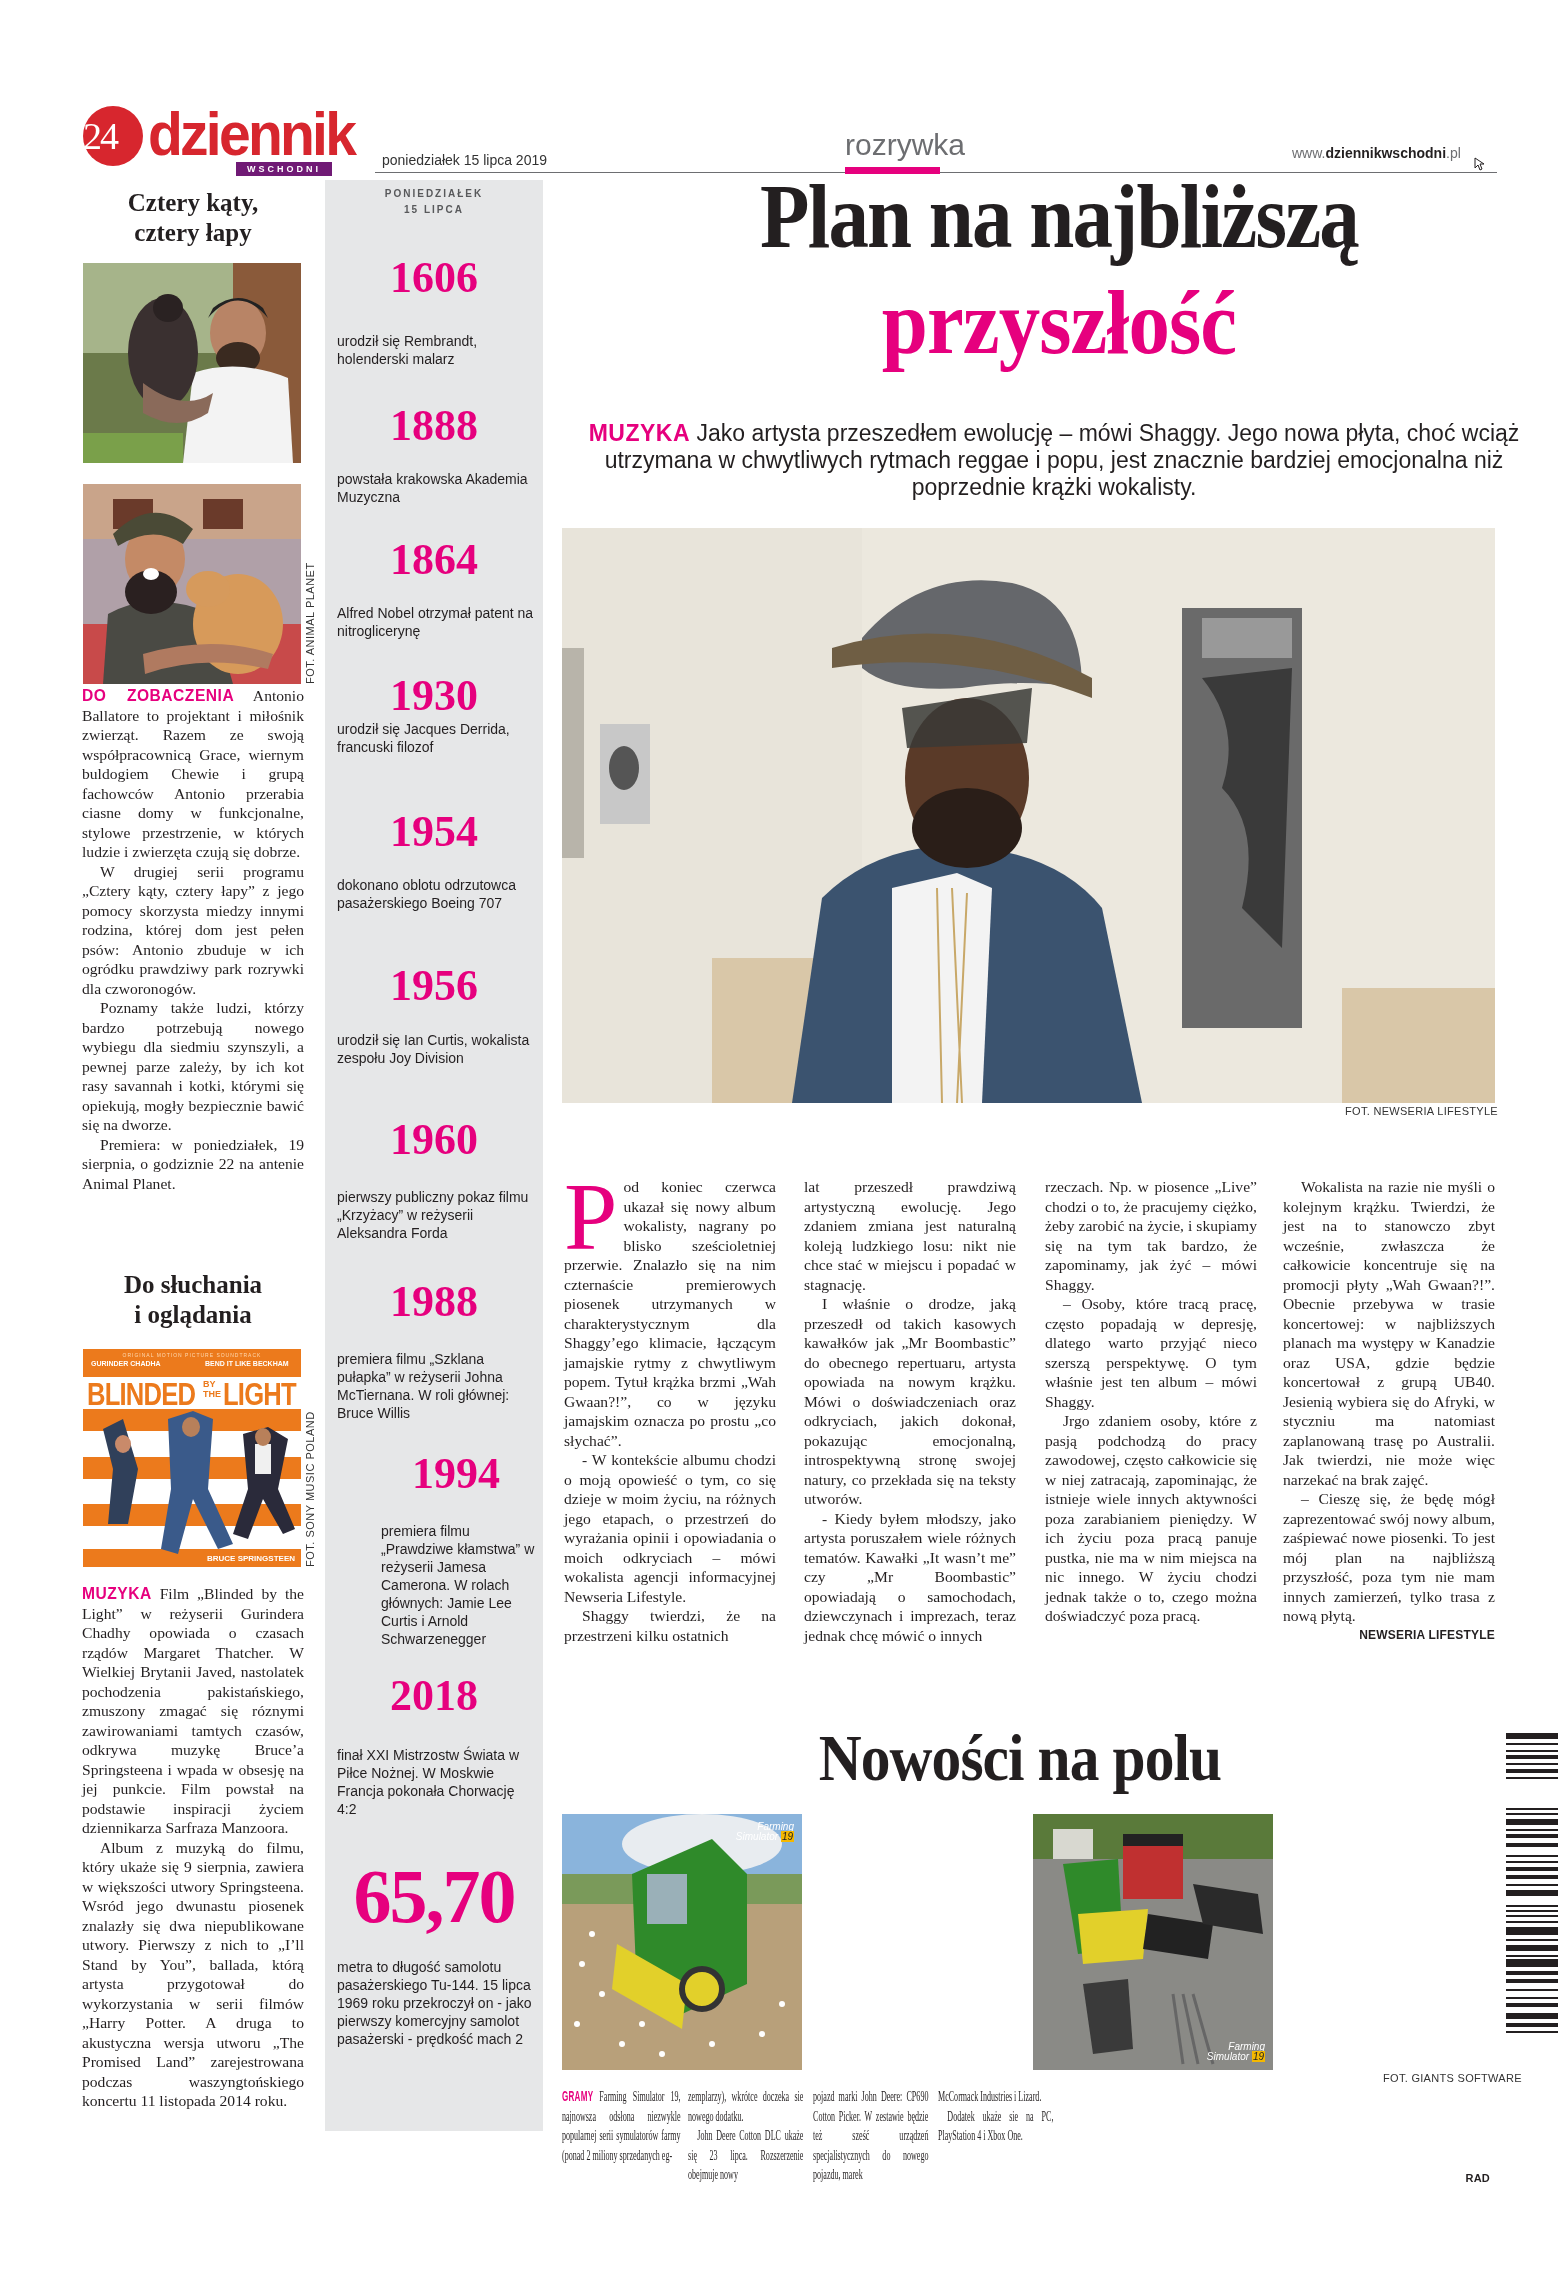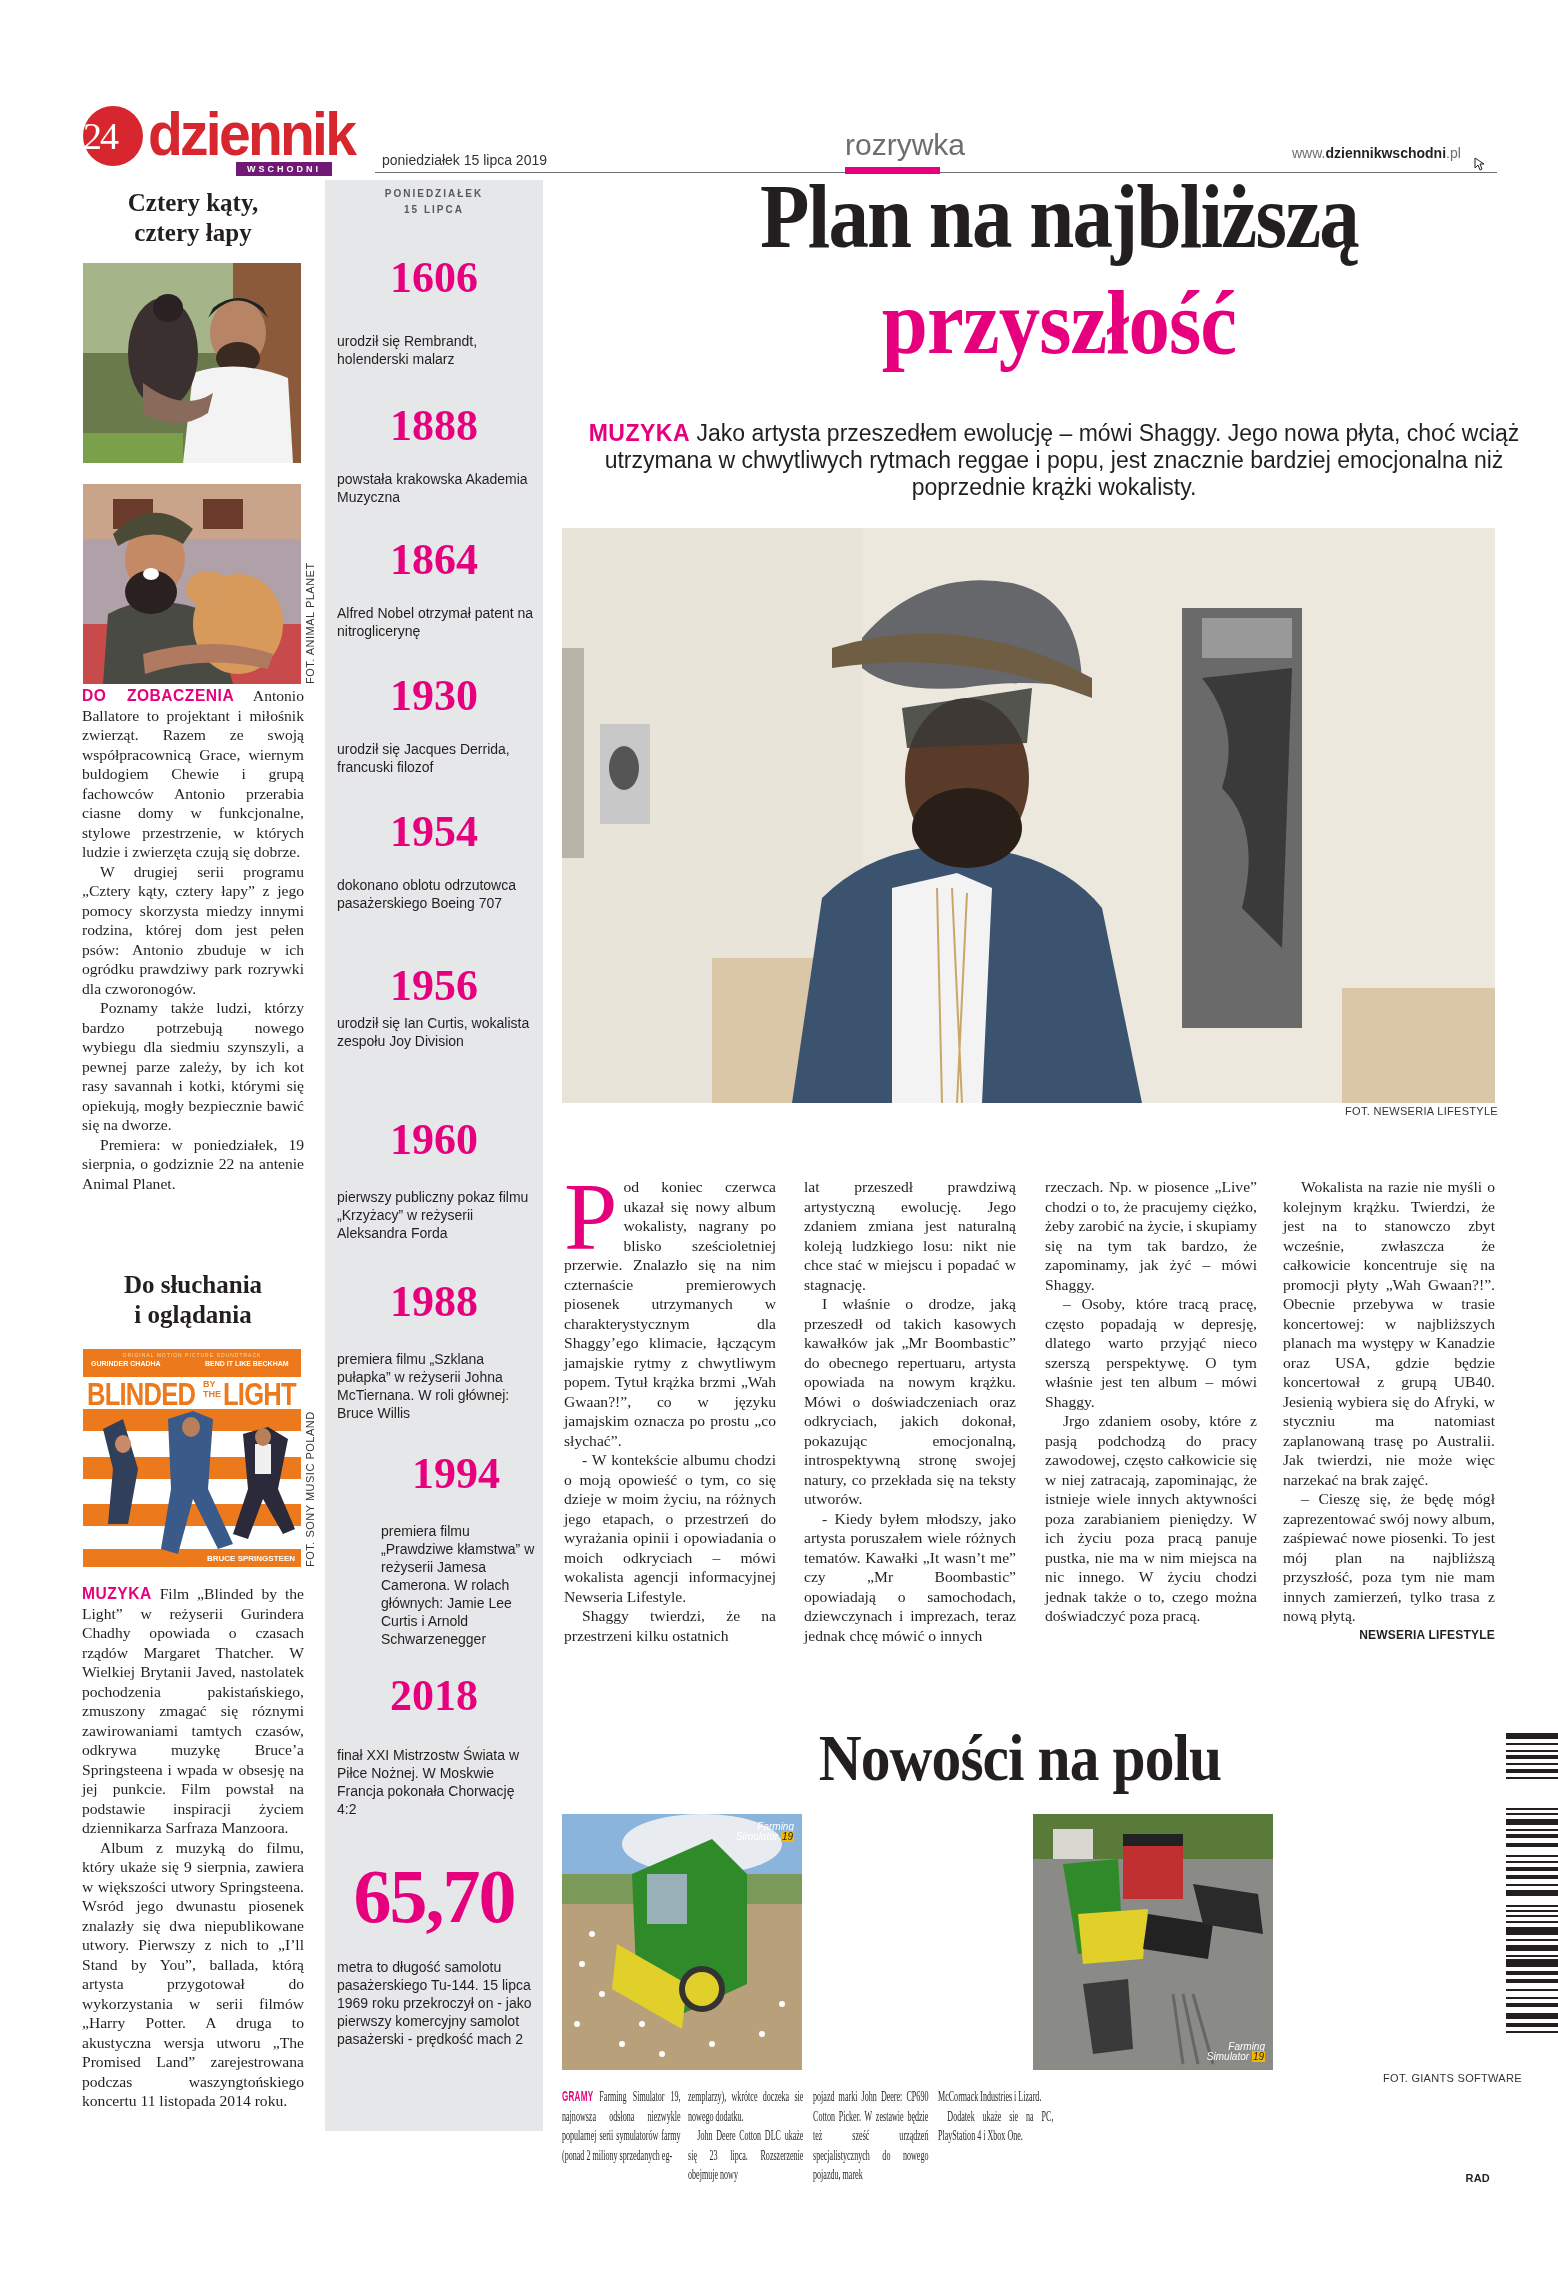--- a/index.html
+++ b/index.html
@@ -166,29 +166,29 @@
   <div style="position:absolute; top:222px; width:100%;">
     <div class="cal-year">1888</div>
     <div class="cal-desc" style="margin-top:20px;">powstała krakowska Akademia Muzyczna</div>
   </div>
   <div style="position:absolute; top:356px; width:100%;">
     <div class="cal-year">1864</div>
     <div class="cal-desc" style="margin-top:20px;">Alfred Nobel otrzymał patent na nitroglicerynę</div>
   </div>
   <div style="position:absolute; top:492px; width:100%;">
     <div class="cal-year">1930</div>
-    <div class="cal-desc" style="margin-top:20px;">urodził się Jacques Derrida, francuski filozof</div>
+    <div class="cal-desc" style="">urodził się Jacques Derrida, francuski filozof</div>
   </div>
   <div style="position:absolute; top:628px; width:100%;">
     <div class="cal-year">1954</div>
     <div class="cal-desc" style="margin-top:20px;">dokonano oblotu odrzutowca pasażerskiego Boeing 707</div>
   </div>
   <div style="position:absolute; top:782px; width:100%;">
     <div class="cal-year">1956</div>
-    <div class="cal-desc" style="margin-top:4px;">urodził się Ian Curtis, wokalista zespołu Joy Division</div>
+    <div class="cal-desc" style="margin-top:21px;">urodził się Ian Curtis, wokalista zespołu Joy Division</div>
   </div>
   <div style="position:absolute; top:936px; width:100%;">
     <div class="cal-year">1960</div>
     <div class="cal-desc" style="margin-top:24px;">pierwszy publiczny pokaz filmu „Krzyżacy” w reżyserii Aleksandra Forda</div>
   </div>
   <div style="position:absolute; top:1098px; width:100%;">
     <div class="cal-year">1988</div>
     <div class="cal-desc" style="margin-top:24px;">premiera filmu „Szklana pułapka” w reżyserii Johna McTiernana. W roli głównej: Bruce Willis</div>
   </div>
   <div style="position:absolute; top:1270px; width:100%;padding-left:44px;">

